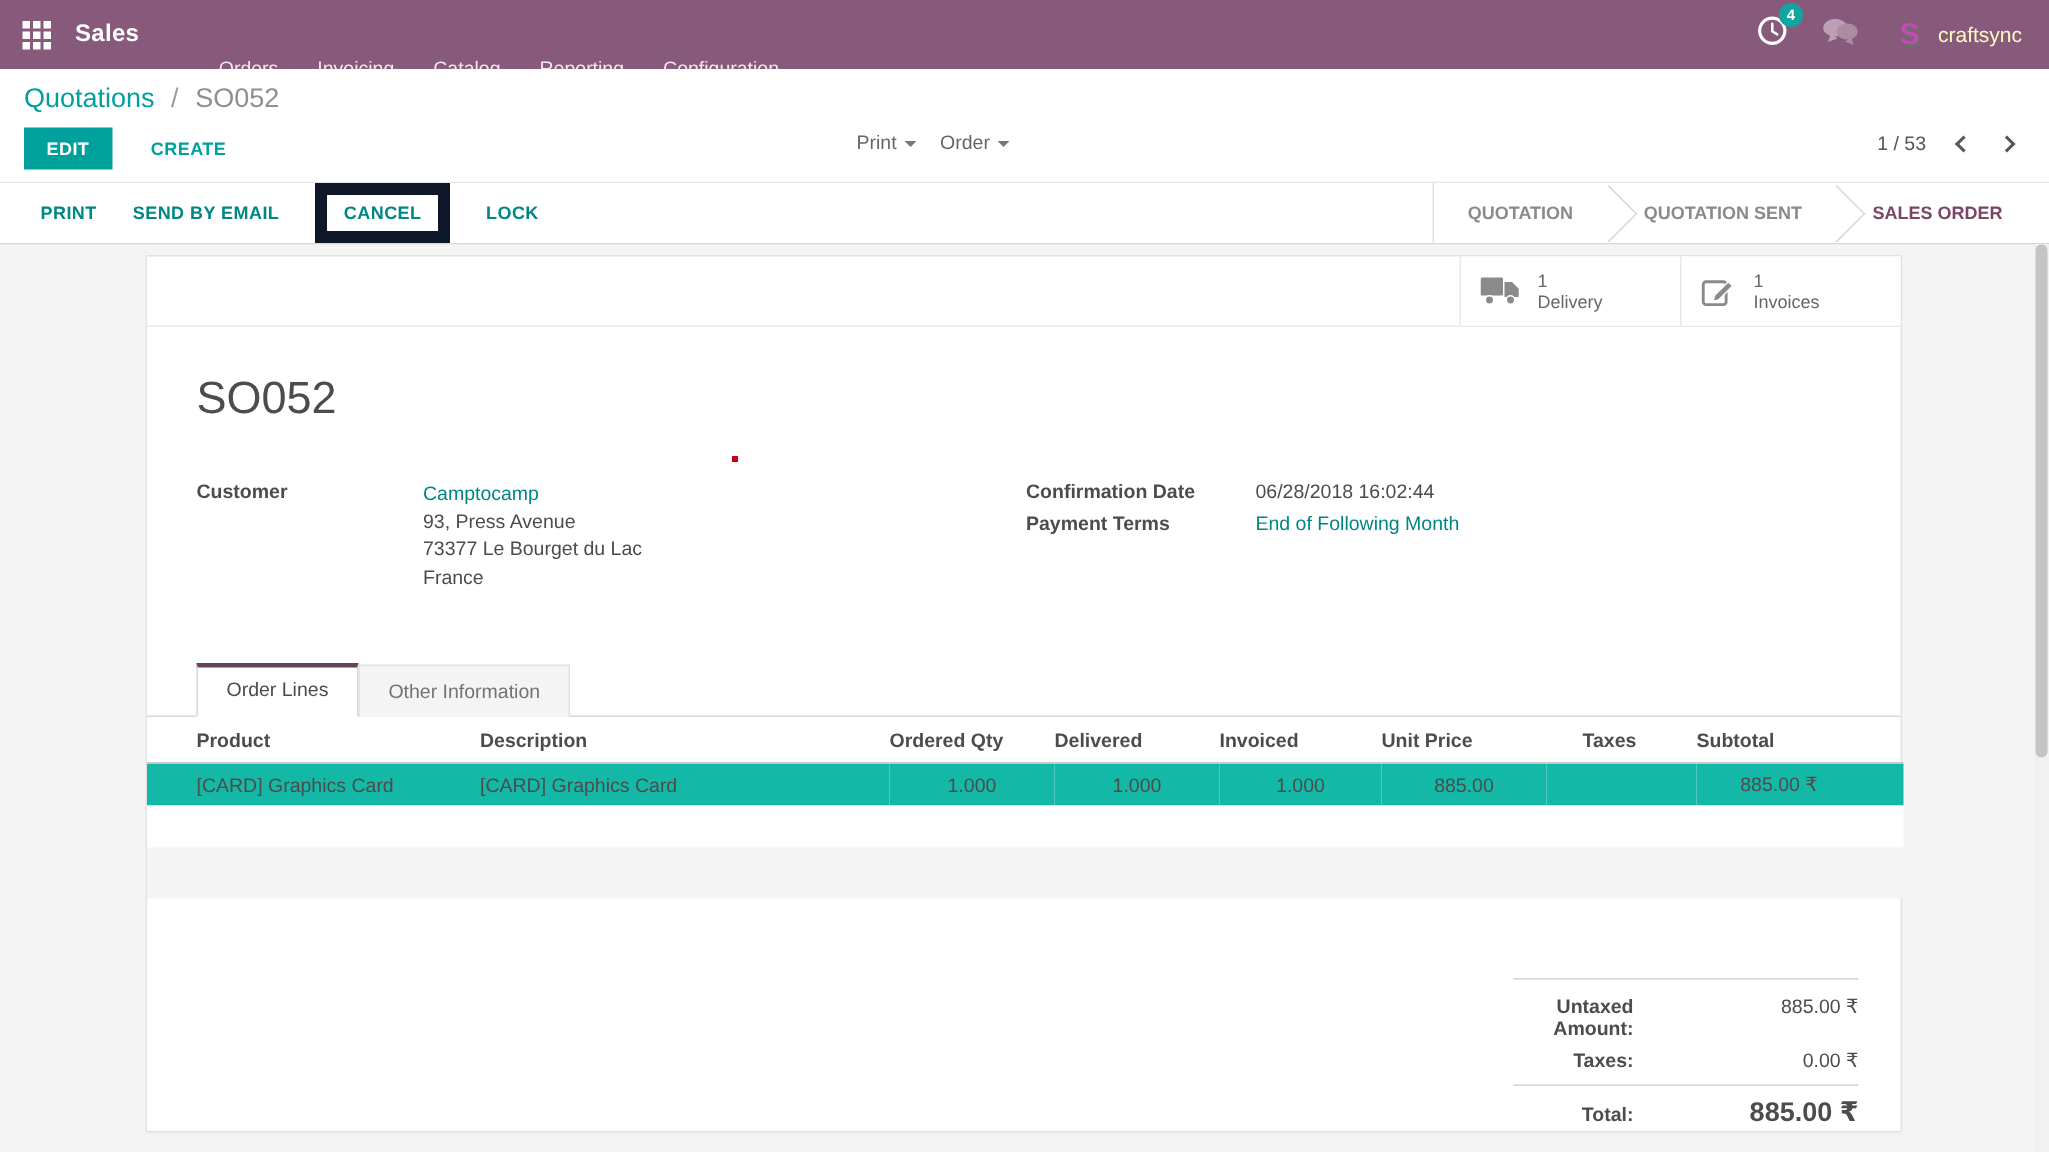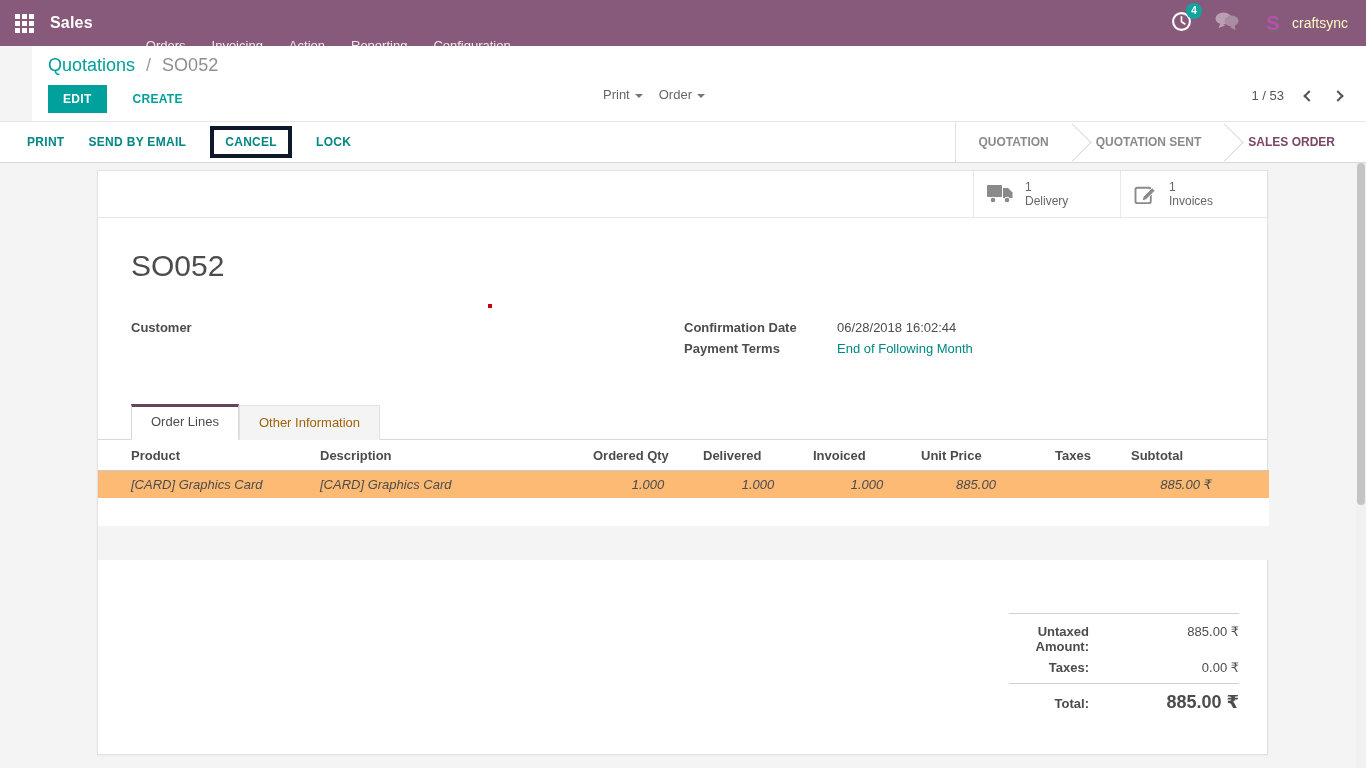--- a/index.html
+++ b/index.html
@@ -20,21 +20,21 @@
   .activity-wrap { position:relative; cursor:pointer; }
   .badge { position:absolute; top:-8px; right:-10px; min-width:16px; height:16px; border-radius:50%;
            background:#12A5A0; color:#fff; font-size:10px; font-weight:700; display:flex; align-items:center; justify-content:center; }
   .chat-icon { opacity:.75; cursor:pointer; }
   .user-wrap { display:flex; align-items:center; gap:8px; cursor:pointer; }
   .avatar { width:22px; height:22px; font-size:20px; font-weight:700; color:#c14bb0; line-height:22px; text-align:center;
             text-shadow:1px 2px 0 #6d6d6d; }
   .user-name { font-size:14px; color:#fef9c3; }
 
   
-  .control-panel { background:#fff; height:75px; position:relative; padding:9px 0 0 16px;margin-left:32px; }
+  .control-panel { background:#fff; height:75px; position:relative; padding:9px 0 0 16px; }
   .breadcrumb { font-size:18px; }
   .bc-parent { color:#00A09D; cursor:pointer; }
   .bc-sep { color:#9b9b9b; margin:0 6px; }
   .bc-current { color:#8f8f8f; }
   .cp-actions { margin-top:9px; display:flex; align-items:center; }
   .btn-edit { background:#00A09D; color:#fff; border:none; font-size:12px; font-weight:700;
               padding:7px 15px; cursor:pointer; font-family:inherit; letter-spacing:.3px; }
   .btn-create { background:none; border:none; color:#00A09D; font-size:12px; font-weight:700;
                 margin-left:20px; cursor:pointer; font-family:inherit; letter-spacing:.3px; }
   .cp-center { position:absolute; left:571px; top:41px; display:flex; gap:16px; font-size:13px; color:#666; }
@@ -45,21 +45,21 @@
   .chev { display:inline-block; width:8px; height:8px; border-top:2px solid #555; border-right:2px solid #555; cursor:pointer; }
   .chev-left  { transform:rotate(-135deg); }
   .chev-right { transform:rotate(45deg); }
 
   
   .status-bar { background:#fff; height:42px; border-top:1px solid #e6e6e6; border-bottom:1px solid #d9d9d9;
                 display:flex; justify-content:space-between; }
   .sb-buttons { display:flex; align-items:center; padding-left:27px; gap:24px; }
   .sb-btn { background:none; border:none; color:#008784; font-size:12px; font-weight:700;
             cursor:pointer; font-family:inherit; letter-spacing:.3px; padding:0; }
-  .cancel-box { border:4px solid #0f172a; padding:5px 11px; display:flex; align-items:center; }
+  .cancel-box { border:8px solid #0f172a; padding:5px 11px; display:flex; align-items:center; }
   .sb-states { display:flex; align-items:center; border-left:1px solid #e2e2e2; height:100%; padding:0 12px 0 4px; overflow:hidden; }
   .state { font-size:12px; font-weight:700; color:#8a8a8a; padding:0 19px; white-space:nowrap; cursor:pointer; }
   .state.active { color:#7A4666; }
   .state-sep { width:27px; height:27px; border-top:1px solid #d8d8d8; border-right:1px solid #d8d8d8;
                transform:rotate(45deg); margin:0 -9px; flex-shrink:0; }
 
   
   .content { position:relative; height:605px; }
   .sheet { position:absolute; left:97px; top:7px; width:1171px; height:585px; background:#fff;
            border:1px solid #e2e2e2; box-shadow:0 1px 2px rgba(0,0,0,.04); }
@@ -76,34 +76,34 @@
   .info-row { display:flex; font-size:13px; margin-bottom:6px; }
   .info-label { font-weight:700; width:151px; flex-shrink:0; color:#4c4c4c; }
   .info-col-right .info-label { width:153px; }
   .link { color:#008784; cursor:pointer; }
   .address div { line-height:18.5px; }
 
   .tabs { display:flex; margin-top:42px; padding-left:33px; border-bottom:1px solid #d8d8d8; align-items:flex-end; }
   .tab { font-size:13px; padding:9px 19px 10px; margin-bottom:-1px; cursor:pointer; }
   .tab.active { background:#fff; border:1px solid #d8d8d8; border-bottom:1px solid #fff;
                 border-top:3px solid #65435C; padding-top:7px; color:#4c4c4c; }
-  .tab.inactive { background:#f4f4f4; border:1px solid #e2e2e2; border-bottom:none; color:#a16207; }
+  .tab.inactive { background:#f4f4f4; border:1px solid #e2e2e2; border-bottom:none; color:#737373; }
 
   table.lines { width:100%; border-collapse:collapse; table-layout:fixed; font-size:13px; color:#4c4c4c; }
   table.lines th { font-weight:700; padding:8px 0 7px; border-bottom:1px solid #c9c9c9; text-align:left; }
   table.lines td { padding:6px 0; }
   .col-product  { width:222px; } .cell-product { padding-left:33px !important; }
   .col-desc     { width:273px; }
   .col-qty      { width:110px; } .num { text-align:center; }
   .col-delivered{ width:110px; }
   .col-invoiced { width:108px; }
   .col-price    { width:110px; }
   .col-taxes    { width:100px; } .cell-taxes { padding-left:24px !important; }
   .col-subtotal { width:138px; } .cell-subtotal { padding-right:28px !important; }
-  tr.data-row { background:#fdba74;font-style:italic; }
+  tr.data-row { background:#14b8a6; }
   tr.empty-row-1 { height:28px; background:#fff; }
   tr.empty-row-2 { height:34px; background:#f4f4f4; }
 
   .totals { width:230px; margin:53px 28px 0 auto; border-top:1px solid #d0d0d0; padding-top:7px; font-size:13px; }
   .totals-row { display:flex; align-items:baseline; padding:3px 0; }
   .t-label { flex:1; text-align:right; font-weight:700; color:#4c4c4c; }
   .t-value { width:150px; text-align:right; }
   .totals-sep { border-top:1px solid #d0d0d0; margin-top:5px; padding-top:7px; }
   .total-row .t-value { font-size:18px; font-weight:700; }
 
@@ -122,21 +122,21 @@
       <i></i>
       <i></i>
       <i></i>
       <i></i>
       <i></i>
   </span>
   <span class="app-name">Sales</span>
   <div class="nav-menus">
     <span class="nav-menu">Orders</span>
     <span class="nav-menu">Invoicing</span>
-    <span class="nav-menu">Action</span>
+    <span class="nav-menu">Catalog</span>
     <span class="nav-menu">Reporting</span>
     <span class="nav-menu">Configuration</span>
   </div>
   <div class="nav-right">
     <span class="activity-wrap">
       <svg width="21" height="21" viewBox="0 0 20 20">
         <circle cx="10" cy="10" r="8" fill="none" stroke="#ffffff" stroke-width="2"></circle>
         <path d="M10 5.5v4.8l3.2 2" stroke="#ffffff" stroke-width="1.6" fill="none" stroke-linecap="round"></path>
       </svg>
       <span class="badge">4</span>
@@ -230,20 +230,26 @@
     </div>
 
     <div class="sheet-body">
       <div class="doc-title">SO052</div>
       <span class="red-dot"></span>
 
       <div class="info-grid">
         <div class="info-col-left">
           <div class="info-row">
             <span class="info-label">Customer</span>
+            <span class="address">
+              <div class="link">Camptocamp</div>
+              <div>93, Press Avenue</div>
+              <div>73377 Le Bourget du Lac</div>
+              <div>France</div>
+            </span>
           </div>
         </div>
         <div class="info-col-right">
           <div class="info-row">
             <span class="info-label">Confirmation Date</span>
             <span>06/28/2018 16:02:44</span>
           </div>
           <div class="info-row">
             <span class="info-label">Payment Terms</span>
             <span class="link">End of Following Month</span>

